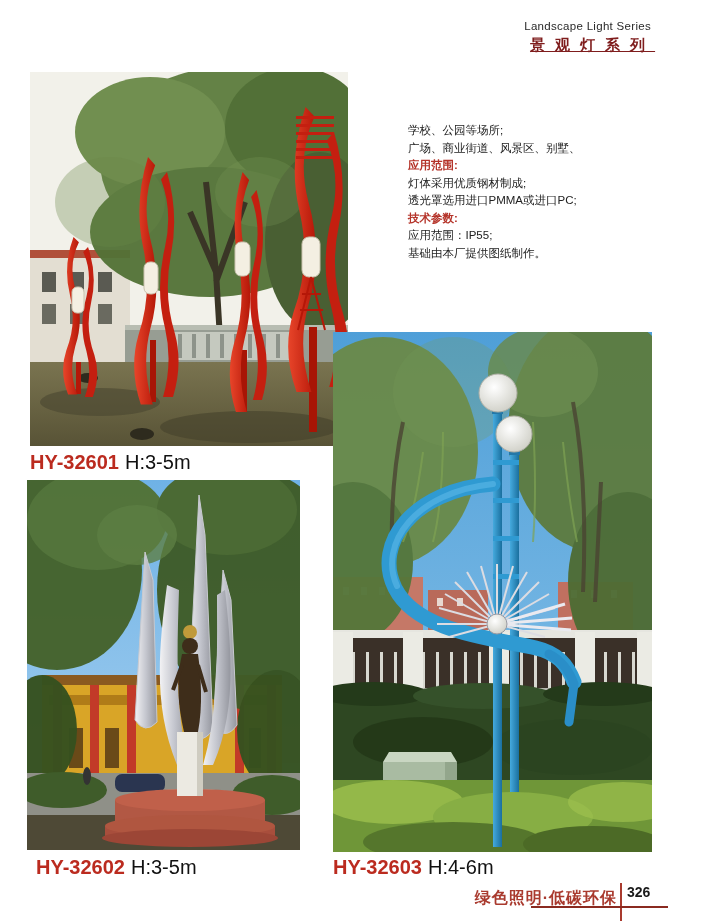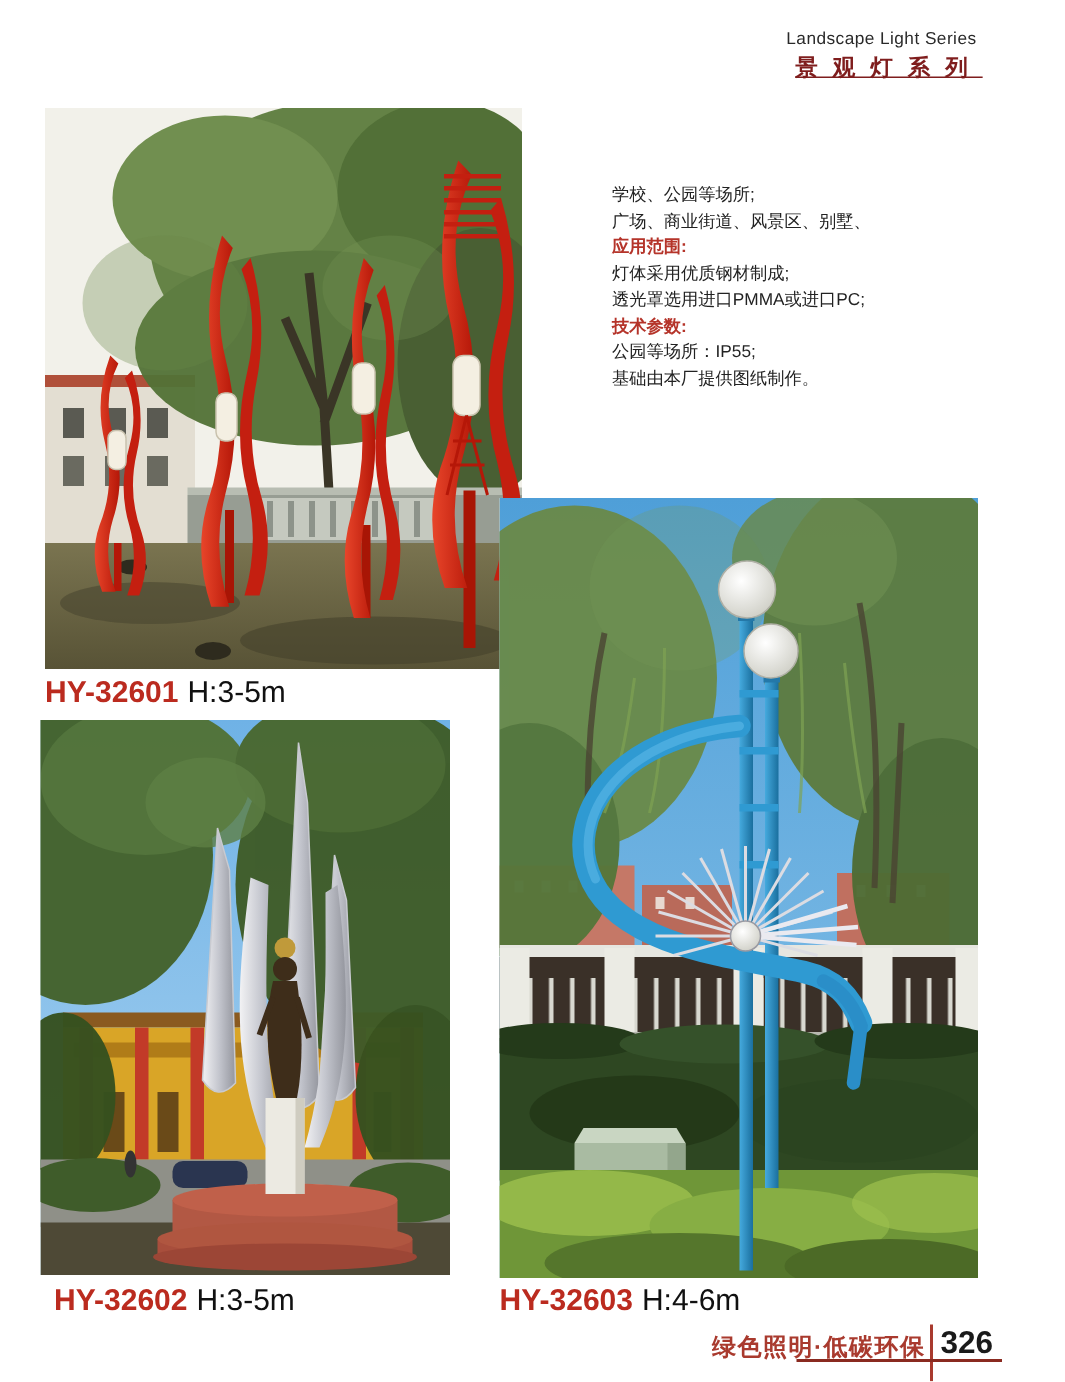--- a/index.html
+++ b/index.html
@@ -23,21 +23,21 @@
   #label1{left:30px;top:451px;}
   #label2{left:36px;top:856px;}
   #label3{left:333px;top:856px;}
   
   .specs{position:absolute;left:408px;top:122px;width:210px;font-size:11.5px;line-height:17.5px;color:#222;}
   .spec-heading{color:#b5342a;font-weight:bold;}
   
   .slogan{position:absolute;right:93px;top:888px;font-size:16px;font-weight:bold;
           color:#a93a2e;letter-spacing:1px;}
   .footer-vline{position:absolute;left:620px;top:883px;width:2px;height:38px;background:#a93a2e;}
-  .footer-pagenum{position:absolute;left:627px;top:884px;font-size:21px;font-weight:bold;color:#1a1a1a;}
+  .footer-pagenum{position:absolute;left:627px;top:884px;font-size:14px;font-weight:bold;color:#1a1a1a;}
   .footer-hline{position:absolute;left:531px;top:906px;width:137px;height:2px;background:#8a2a20;}
 </style>
 </head>
 <body>
 
 <div class="page">
 
   <div class="header">
     <div class="series-en">Landscape Light Series</div>
     <div class="series-cn">景观灯系列</div>
@@ -340,21 +340,21 @@
     <span class="pcode">HY-32603</span><span class="psize">H:4-6m</span>
   </div>
 
   <div class="specs">
     <div class="spec-line">学校、公园等场所;</div>
     <div class="spec-line">广场、商业街道、风景区、别墅、</div>
     <div class="spec-heading">应用范围:</div>
     <div class="spec-line">灯体采用优质钢材制成;</div>
     <div class="spec-line">透光罩选用进口PMMA或进口PC;</div>
     <div class="spec-heading">技术参数:</div>
-    <div class="spec-line">公园等场所：IP55;</div>
+    <div class="spec-line">应用范围：IP55;</div>
     <div class="spec-line">基础由本厂提供图纸制作。</div>
   </div>
 
   <div class="slogan">绿色照明·低碳环保</div>
   <div class="footer-vline"></div>
   <div class="footer-pagenum">326</div>
   <div class="footer-hline"></div>
 
 </div>
 

